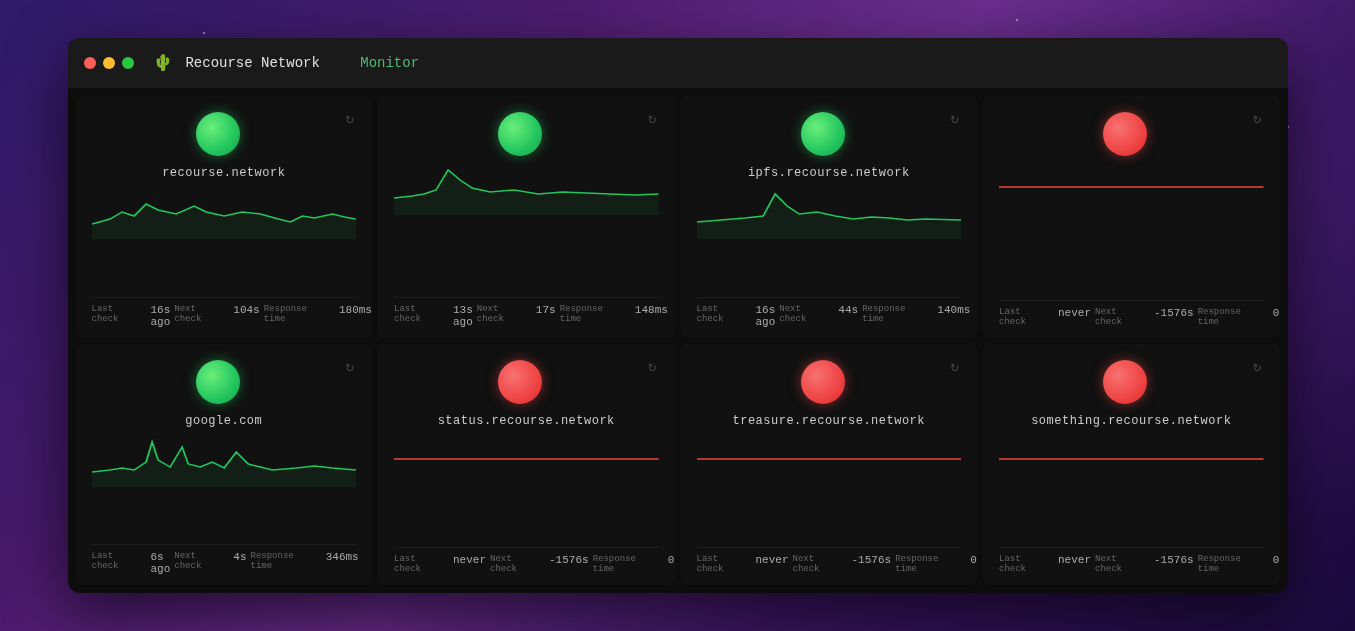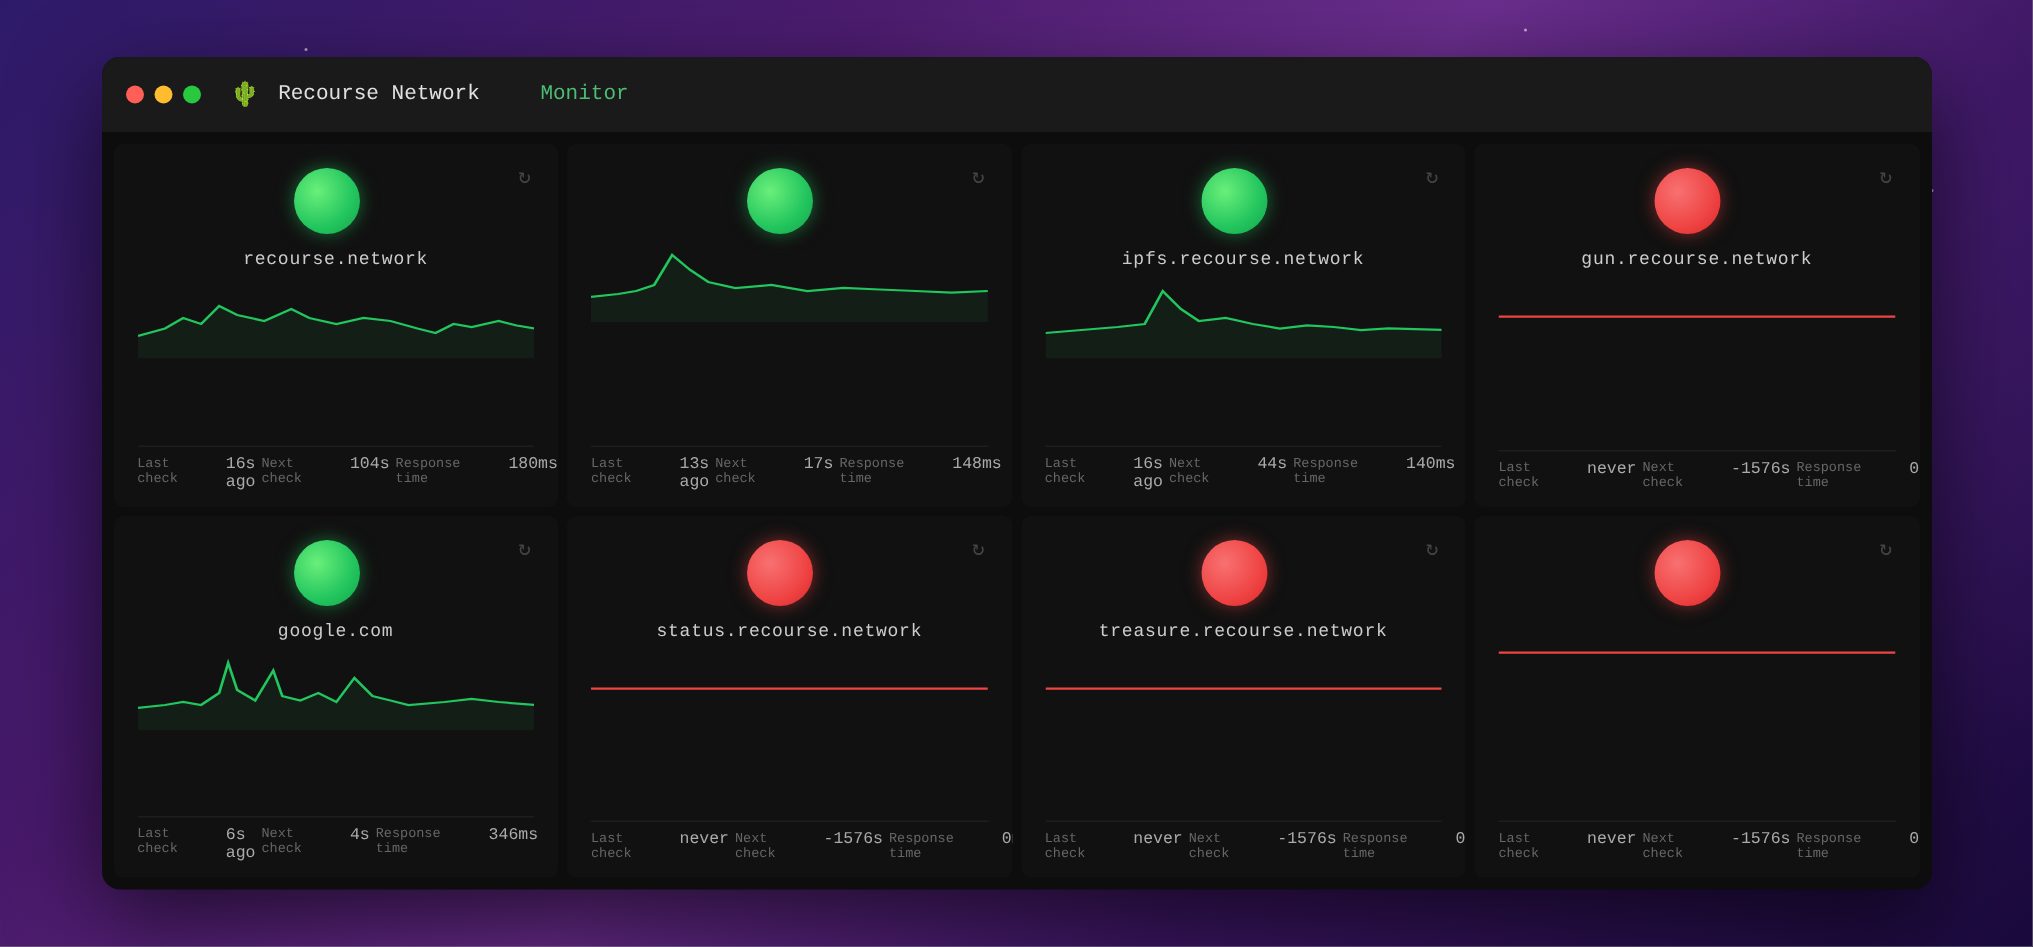--- a/index.html
+++ b/index.html
@@ -321,21 +321,20 @@
       </div>
     </div>
   </div>
       <div class="card">
     <div class="card-header">
       <div style="flex:1; display:flex; justify-content:center; padding-top:4px;">
         <div class="status-dot red"></div>
       </div>
       <div class="refresh-icon">↻</div>
     </div>
-    <div class="card-name">gun.recourse.network</div>
     <div class="chart-area">
       
       <svg class="chart-svg" viewBox="0 0 220 55" preserveAspectRatio="none">
         <path d="M0,27 L220,27" class="flat-line"></path>
       </svg>
     
     </div>
     <div class="card-footer">
       <div class="footer-item">
         <span class="footer-label">Last check</span>
@@ -442,20 +441,21 @@
       </div>
     </div>
   </div>
       <div class="card">
     <div class="card-header">
       <div style="flex:1; display:flex; justify-content:center; padding-top:4px;">
         <div class="status-dot red"></div>
       </div>
       <div class="refresh-icon">↻</div>
     </div>
+    <div class="card-name">something.recourse.network</div>
     <div class="chart-area">
       
       <svg class="chart-svg" viewBox="0 0 220 55" preserveAspectRatio="none">
         <path d="M0,27 L220,27" class="flat-line"></path>
       </svg>
     
     </div>
     <div class="card-footer">
       <div class="footer-item">
         <span class="footer-label">Last check</span>

